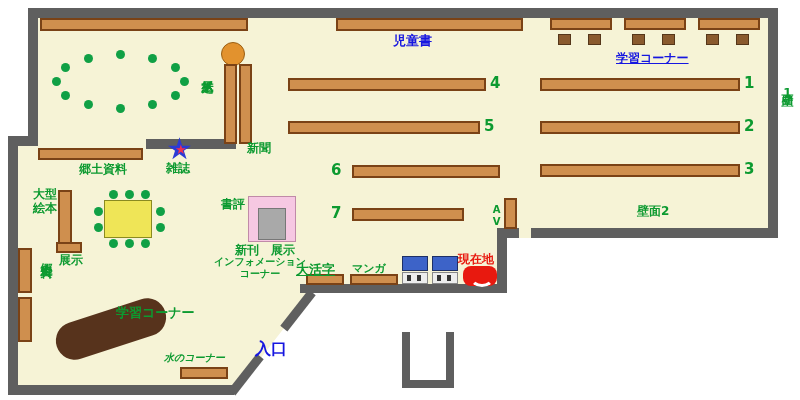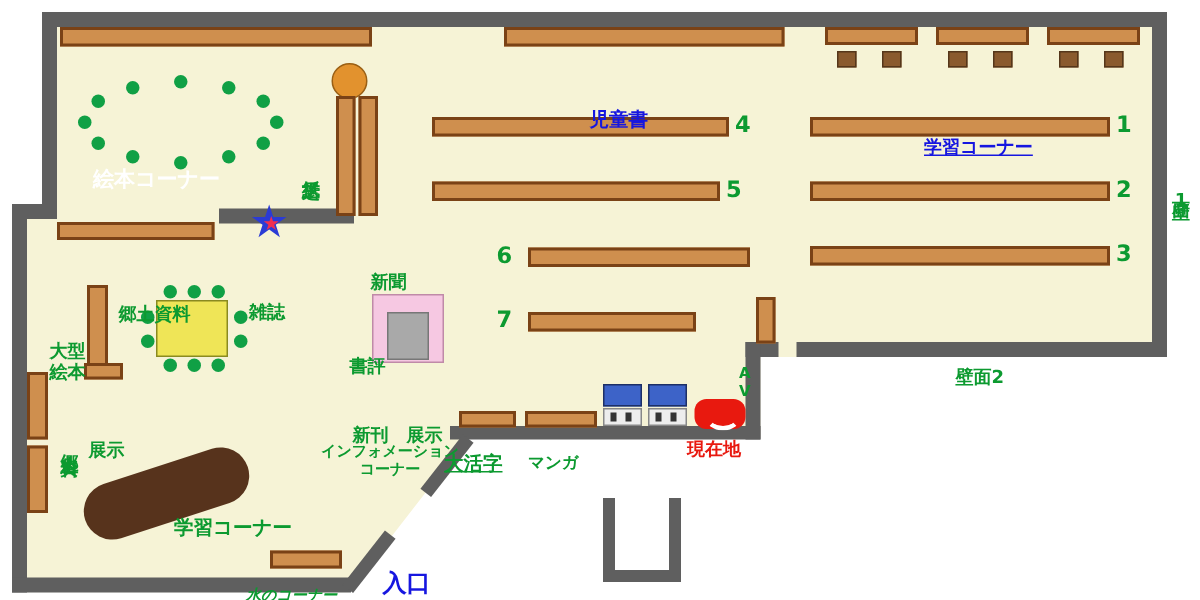--- a/index.html
+++ b/index.html
@@ -7,21 +7,21 @@
        font-family:"DejaVu Sans",sans-serif;}
   .floor{position:absolute;left:8px;top:8px;width:770px;height:387px;z-index:0;
          background:var(--floor,#f6f3d6);
          clip-path:polygon(20px 0px,770px 0px,770px 230px,499px 230px,499px 284px,304px 284px,224px 387px,0px 387px,0px 135px,20px 135px);}
   .wall{position:absolute;background:var(--wall,#5f5f5f);z-index:1;}
   .shelf{position:absolute;background:var(--shelf,#cf8f4e);border:2px solid var(--shelf-border,#7a4216);box-sizing:border-box;z-index:2;}
   .seat{position:absolute;background:var(--seat-brown,#8a5a2e);border:1px solid #55361a;box-sizing:border-box;z-index:2;}
   .dot{position:absolute;width:9px;height:9px;border-radius:50%;background:var(--seat-green,#10a045);z-index:2;}
   .furn{position:absolute;z-index:2;box-sizing:border-box;}
   .lbl{position:absolute;z-index:4;color:var(--label-green,#0c9a30);font-weight:bold;font-size:12px;
-       line-height:1.2;white-space:pre-line;margin-top:40px;}
+       line-height:1.2;white-space:pre-line;}
   .lbl.blue{color:var(--label-blue,#1616e0);}
   .lbl.white{color:#ffffff;}
   .lbl.red{color:var(--label-red,#e8190f);}
   .lbl.vert{writing-mode:vertical-rl;text-orientation:upright;letter-spacing:1px;}
   .num{position:absolute;z-index:4;color:var(--label-green,#0c9a30);font-weight:bold;font-size:15px;}
   .star-big{position:absolute;z-index:3;color:var(--star-blue,#2b3bd5);font-size:30px;line-height:1;}
   .star-small{position:absolute;z-index:4;color:var(--star-red,#f03050);font-size:13px;line-height:1;}
   .counter-shape{position:absolute;left:54px;top:310px;width:114px;height:38px;border-radius:20px;
        background:var(--counter,#57331c);transform:rotate(-18deg);z-index:2;}
   .marker{position:absolute;left:463px;top:266px;width:34px;height:20px;border-radius:8px;
@@ -127,34 +127,33 @@
   <div class="knob" style="left:437px;top:275px;"></div>
   <div class="knob" style="left:447px;top:275px;"></div>
 
   <div class="marker">
     <div class="marker-smile"></div>
   </div>
 
   <span class="star-big" style="left:166px;top:134px;">★</span>
   <span class="star-small" style="left:175px;top:143px;">★</span>
 
-  <div class="lbl white" style="left:62px;top:72px;font-size:14px;">絵本コーナー</div>
   <div class="lbl vert" style="left:200px;top:70px;">紙芝居</div>
   <div class="lbl blue" style="left:393px;top:33px;font-size:13px;">児童書</div>
   <div class="lbl blue" style="left:616px;top:51px;text-decoration:underline;">学習コーナー</div>
   <div class="lbl vert" style="left:780px;top:84px;">壁面1</div>
   <div class="lbl" style="left:637px;top:204px;">壁面2</div>
   <div class="lbl" style="left:247px;top:141px;">新聞</div>
   <div class="lbl" style="left:166px;top:161px;">雑誌</div>
   <div class="lbl" style="left:79px;top:162px;">郷土資料</div>
   <div class="lbl" style="left:33px;top:187px;">大型
 絵本</div>
   <div class="lbl" style="left:59px;top:253px;">展示</div>
   <div class="lbl vert" style="left:39px;top:253px;">郷土資料</div>
-  <div class="lbl" style="left:233px;top:197px;text-align:right;">書評</div>
+  <div class="lbl" style="left:221px;top:197px;text-align:right;">書評</div>
   <div class="lbl" style="left:235px;top:243px;">新刊</div>
   <div class="lbl" style="left:271px;top:243px;">展示</div>
   <div class="lbl" style="left:212px;top:256px;width:96px;font-size:10px;text-align:center;">インフォメーション
 コーナー</div>
   <div class="lbl" style="left:296px;top:262px;font-size:13px;text-decoration:underline;">大活字</div>
   <div class="lbl" style="left:352px;top:262px;font-size:11px;">マンガ</div>
   <div class="lbl red" style="left:458px;top:252px;">現在地</div>
   <div class="lbl" style="left:116px;top:305px;font-size:13px;">学習コーナー</div>
   <div class="lbl" style="left:164px;top:352px;font-size:10px;font-style:italic;">水のコーナー</div>
   <div class="lbl blue" style="left:255px;top:339px;font-size:16px;">入口</div>

